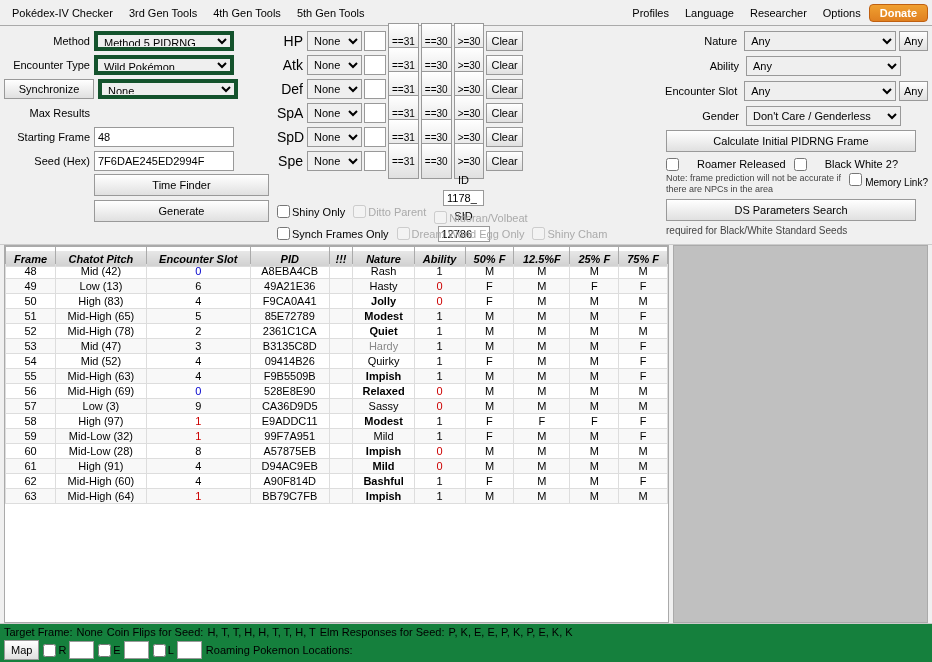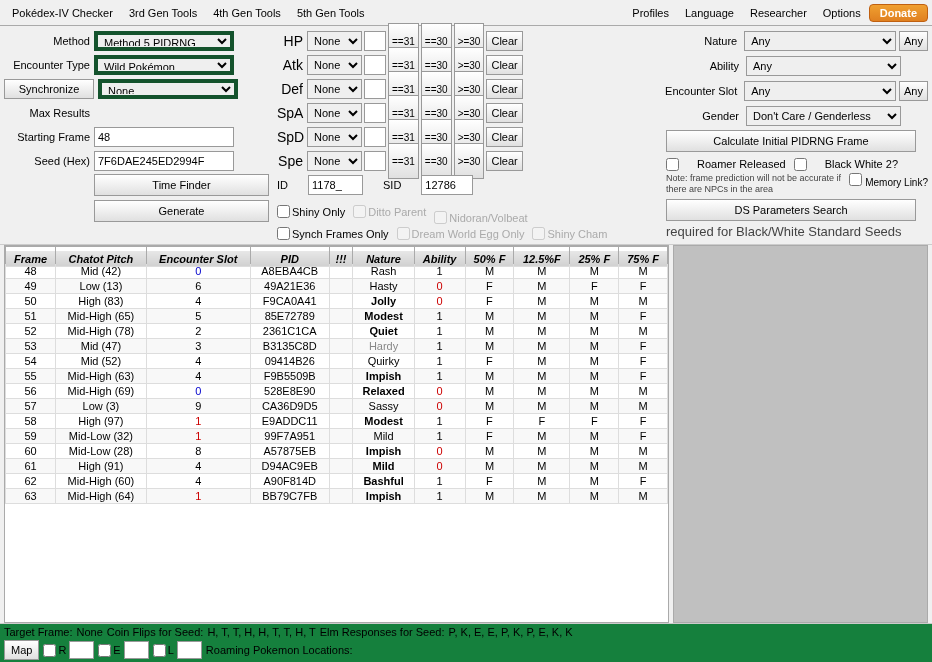--- a/index.html
+++ b/index.html
@@ -29,38 +29,38 @@
     #generate-btn { width: 175px; height: 22px; font-size: 11px; border: 1px solid #999; background: linear-gradient(to bottom, #fff, #e0e0e0); cursor: pointer; margin-left: 90px; }
     
     
     #mid-panel { flex: 1; padding: 0 4px; }
     .stat-row { display: flex; align-items: center; margin-bottom: 2px; height: 22px; gap: 2px; }
     .stat-label { width: 28px; text-align: right; font-size: 14px; padding-right: 2px; }
     .stat-select { width: 55px; height: 20px; font-size: 11px; border: 1px solid #999; padding: 1px 2px; }
     .stat-input-sm { width: 22px; height: 20px; font-size: 11px; border: 1px solid #999; padding: 1px 2px; text-align: center; }
     .stat-btn-eq { height: 36px; font-size: 10px; border: 1px solid #999; background: linear-gradient(to bottom, #fff, #e0e0e0); padding: 0 3px; cursor: pointer; }
     .clear-btn { height: 20px; font-size: 11px; border: 1px solid #999; background: linear-gradient(to bottom, #fff, #e0e0e0); padding: 0 4px; cursor: pointer; }
-    .id-row { display: flex; align-items: center; height: 22px; gap: 20px; margin-top: 2px; }
+    .id-row { display: flex; align-items: center; height: 22px; gap: 4px; margin-top: 2px; flex-direction: column; }
     .id-label { font-size: 11px; }
     .id-input { width: 55px; height: 20px; font-size: 11px; border: 1px solid #999; padding: 1px 3px; }
     .checkbox-row { display: flex; align-items: center; gap: 8px; margin-top: 3px; }
     .checkbox-row label { font-size: 11px; display: flex; align-items: center; gap: 2px; }
     
     
     #right-panel { width: 270px; flex-shrink: 0; }
     .right-row { display: flex; align-items: center; margin-bottom: 3px; height: 22px; gap: 3px; }
     .right-label { width: 85px; text-align: right; font-size: 11px; padding-right: 4px; }
     .right-select { width: 155px; height: 20px; font-size: 11px; border: 1px solid #999; padding: 1px 2px; }
     .right-btn { height: 20px; font-size: 11px; border: 1px solid #999; background: linear-gradient(to bottom, #fff, #e0e0e0); padding: 0 4px; cursor: pointer; }
     .calc-btn { width: 250px; height: 22px; font-size: 11px; border: 1px solid #999; background: linear-gradient(to bottom, #fff, #e0e0e0); cursor: pointer; margin-bottom: 3px; }
     .roamer-row { display: flex; align-items: center; gap: 8px; margin-bottom: 2px; }
     .roamer-row label { font-size: 11px; display: flex; align-items: flex-start; gap: 18px; }
     .note-text { font-size: 9px; color: #444; width: 250px; line-height: 1.2; margin-bottom: 2px; }
     .ds-btn { width: 250px; height: 22px; font-size: 11px; border: 1px solid #999; background: linear-gradient(to bottom, #fff, #e0e0e0); cursor: pointer; margin-bottom: 1px; }
-    .ds-note { font-size: 13px; color: #444; width: 250px; }
+    .ds-note { font-size: 10px; color: #444; width: 250px; }
     
     
     #table-area { flex: 1; display: flex; overflow: hidden; }
     #results-table-container { flex: 1; overflow-y: auto; overflow-x: hidden; border: 1px solid #aaa; margin: 0 4px 0 4px; background: white; }
     #results-table { width: 100%; border-collapse: collapse; font-size: 11px; }
     #results-table th { background: linear-gradient(to bottom, #e8e8e8, #d0d0d0); border: 1px solid #aaa; padding: 2px 4px; position: sticky; top: 4px; text-align: center; font-weight: bold; white-space: nowrap; font-style: italic; }
     #results-table td { border: 1px solid #ddd; padding: 1px 4px; text-align: center; white-space: nowrap; }
     #results-table tr:nth-child(even) td { background: #f8f8f8; }
     .td-blue { color: #0000cc; }
     .td-red { color: #cc0000; }
@@ -191,21 +191,21 @@
         <select class="stat-select"><option>None</option></select>
         <input class="stat-input-sm" type="text" style="">
         <button class="stat-btn-eq">==31</button>
         <button class="stat-btn-eq">==30</button>
         <button class="stat-btn-eq">&gt;=30</button>
         <button class="clear-btn">Clear</button>
       </div>
 
       <div class="id-row">
         <span class="id-label">ID</span>
-        <input class="id-input" type="text" style="width: 55px;" value="1178_">
+        <input class="id-input" type="text" style="width: 41px;" value="1178_">
         <span class="id-label">SID</span>
         <input class="id-input" type="text" style="width: 52px;" value="12786">
       </div>
 
       <div class="checkbox-row" style="margin-top:3px;">
         <label>
           <input type="checkbox" style="">
           <span>Shiny Only</span>
         </label>
         <label style="color:#aaa;">

